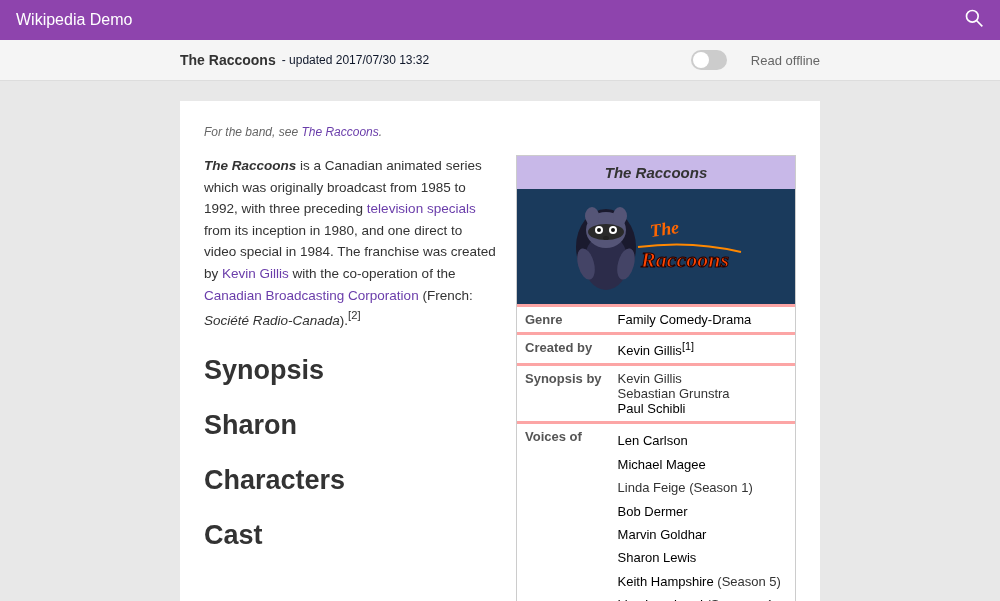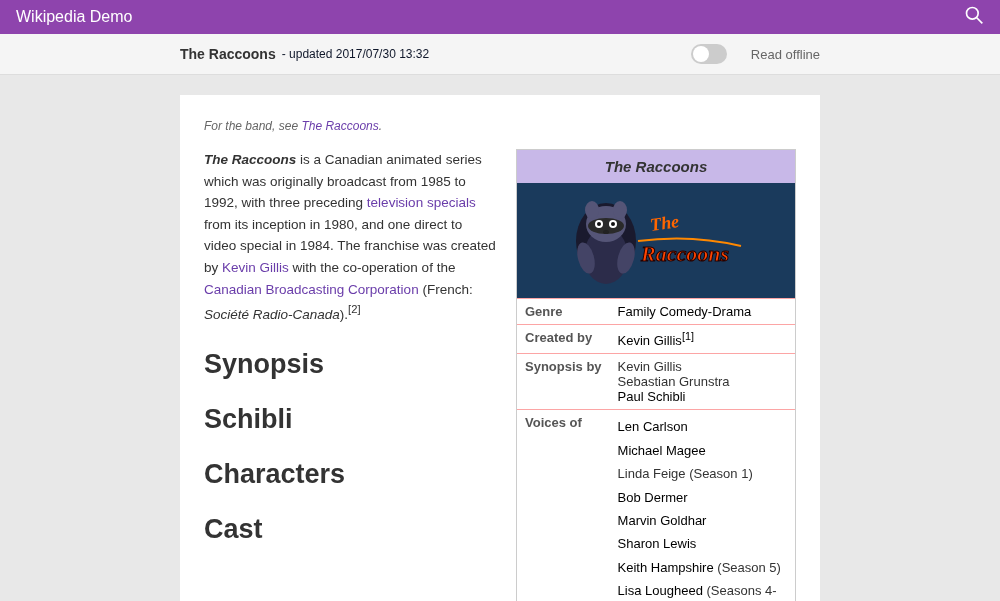--- a/index.html
+++ b/index.html
@@ -2,21 +2,21 @@
 <html><head>
   <meta charset="utf-8">
   <style>
     * { margin: 0; padding: 0; box-sizing: border-box; }
     body { font-family: Arial, sans-serif; background: #e8e8e8; font-size: 14px; }
 
     
     #topbar {
       background: #8e44ad;
       color: white;
-      height: 34px;
+      height: 40px;
       display: flex;
       align-items: center;
       justify-content: space-between;
       padding: 16px 16px;
     }
     #topbar-title { font-size: 16px; font-weight: normal; }
     #search-icon-btn { cursor: pointer; font-size: 18px; }
 
     
     #subheader {
@@ -121,21 +121,21 @@
       justify-content: center;
       overflow: hidden;
     }
     
     #raccoon-logo {
       width: 220px;
       height: 110px;
     }
 
     #infobox-table { width: 100%; border-collapse: collapse; }
-    #infobox-table tr { border-top: 1px solid #fca5a5; }
+    #infobox-table tr { border-top: 3px solid #fca5a5; }
     #infobox-table td { padding: 5px 8px; vertical-align: top; }
     #infobox-table td:first-child { color: #555; font-weight: bold; white-space: nowrap; width: 80px; }
     #infobox-table td:last-child { color: #333; }
     #infobox-table a { color: #000000; text-decoration: none; }
     .voices-list { line-height: 1.8; }
   </style>
 </head>
 <body>
 
 <div id="topbar">
@@ -168,21 +168,21 @@
 
     <div id="content-layout">
 
       <div id="left-column">
         <p id="intro-text">
           <span class="bold-title">The Raccoons</span><span> is a Canadian animated series which was originally broadcast from 1985 to 1992, with three preceding </span><a href="#">television specials</a><span> from its inception in 1980, and one direct to video special in 1984. The franchise was created by </span><a href="#">Kevin Gillis</a><span> with the co-operation of the </span><a href="#">Canadian Broadcasting Corporation</a><span> (French: </span><i>Société Radio-Canada</i><span>).</span><sup>[2]</sup>
         </p>
 
         <div id="sections-list">
           <h2 class="section-heading">Synopsis</h2>
-          <h2 class="section-heading">Schibli</h2>
+          <h2 class="section-heading">Sharon</h2>
           <h2 class="section-heading">Characters</h2>
           <h2 class="section-heading">Cast</h2>
         </div>
       </div>
 
       <div id="right-column">
         <div id="infobox">
           <div id="infobox-title">The Raccoons</div>
           <div id="infobox-image-area">
 

